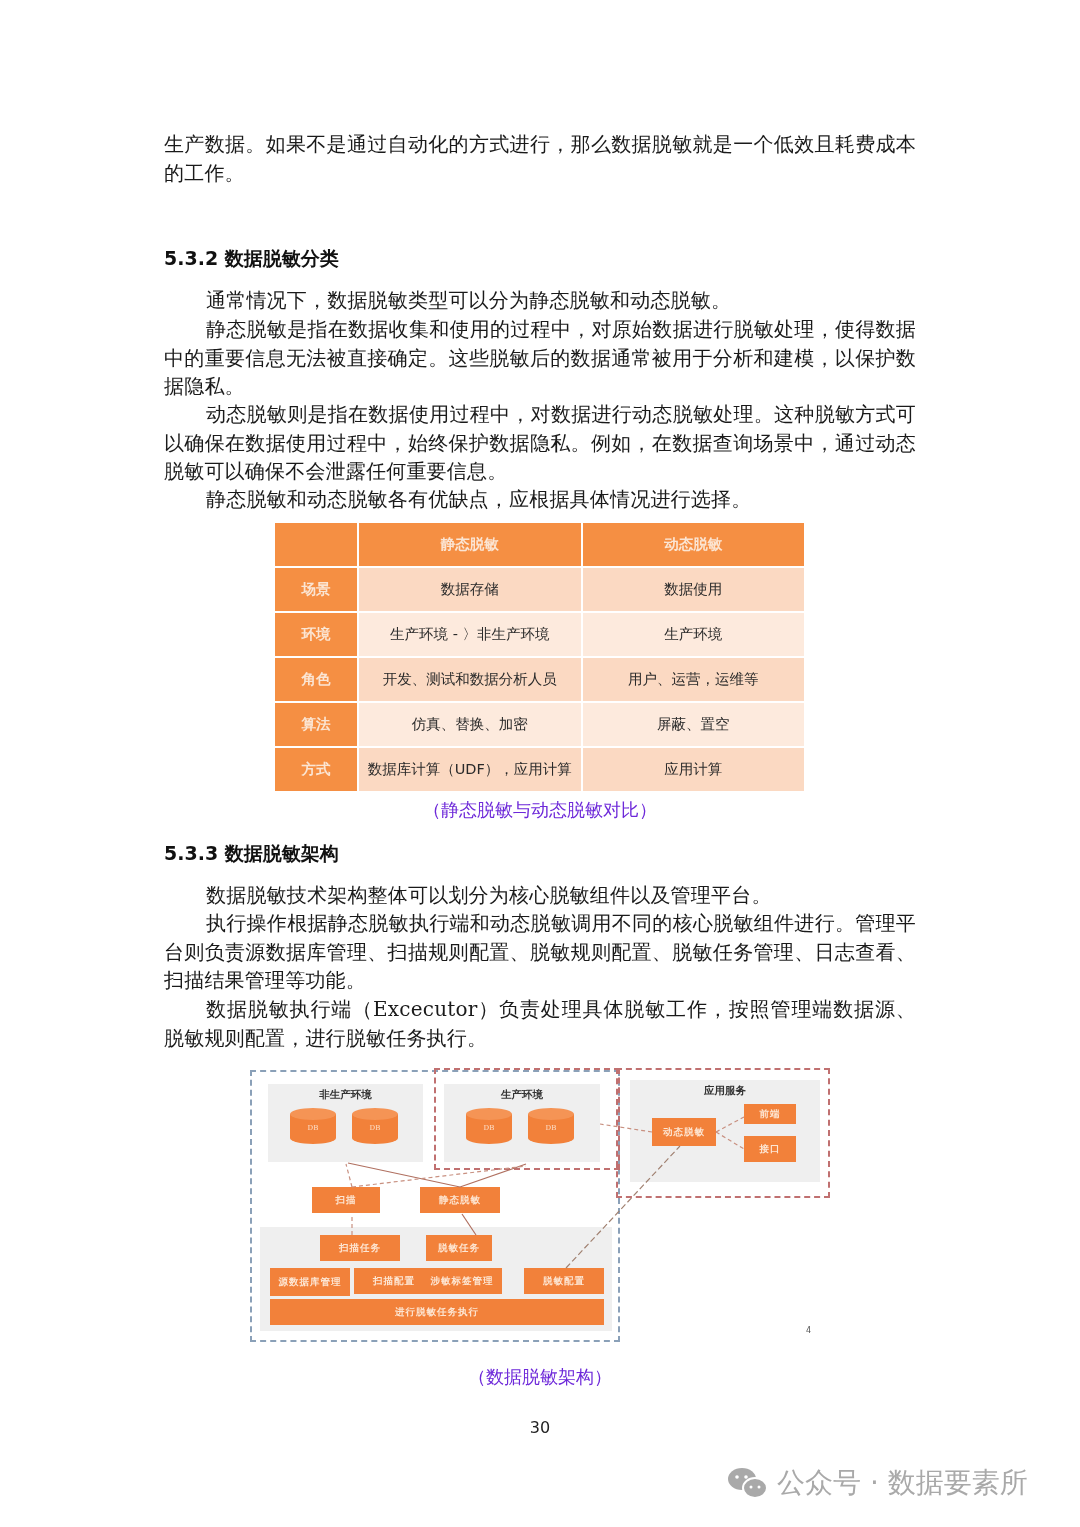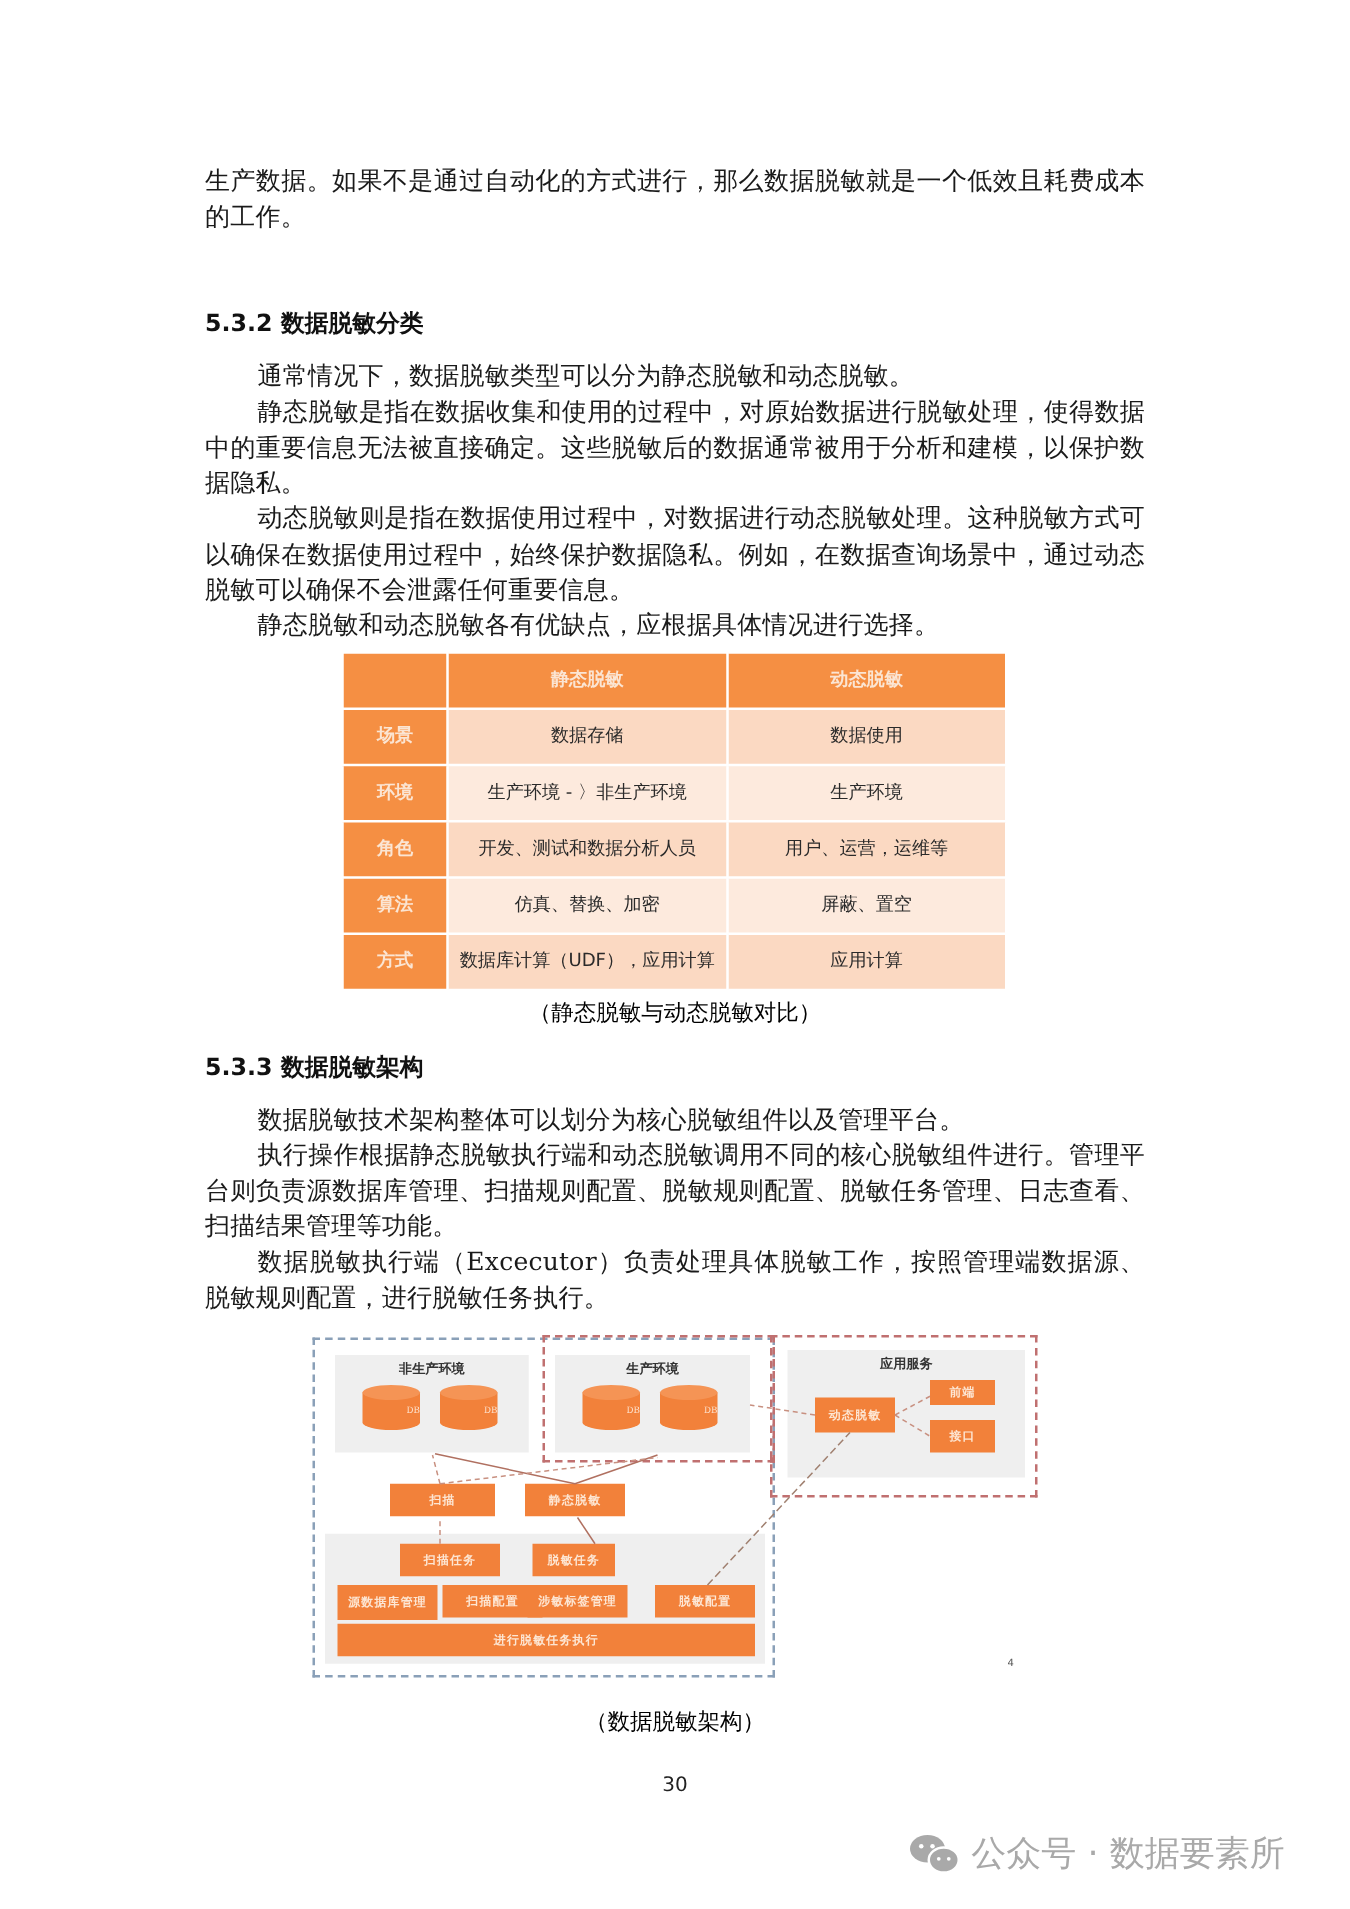--- a/index.html
+++ b/index.html
@@ -14,21 +14,21 @@
       text-align: justify;
     }
     .indent { text-indent: 42px; }
     .heading {
       position: absolute; left: 164px;
       font-family: "DejaVu Sans", "Liberation Sans", sans-serif;
       font-weight: bold; font-size: 19px; color: #111;
     }
     .caption {
       position: absolute; left: 0; width: 1080px; text-align: center;
-      font-size: 18px; color: #000000;
+      font-size: 18px; color: #6d28d9;
     }
     
     .cmp-table {
       position: absolute; left: 273px; top: 521px; width: 533px;
       border-collapse: collapse;
       font-family: "DejaVu Sans", "Liberation Sans", sans-serif;
       font-size: 14.5px;
     }
     .cmp-table td, .cmp-table th {
       border: 2px solid #ffffff; text-align: center; vertical-align: middle;
@@ -44,21 +44,21 @@
     .diagram { position: absolute; left: 248px; top: 1064px; width: 590px; height: 285px; }
     .dbox { position: absolute; border: 2px dashed; }
     .panel { position: absolute; background: #efefef; }
     .panel-title {
       position: absolute; left: 0; width: 100%; text-align: center;
       font-size: 10.5px; font-weight: bold; color: #333;
     }
     .cyl { position: absolute; width: 46px; height: 40px; }
     .cyl .body { position: absolute; top: 6px; left: 0; width: 46px; height: 30px; background: #f2813a; border-radius: 0 0 23px 23px / 0 0 6px 6px; }
     .cyl .top { position: absolute; top: 0; left: 0; width: 46px; height: 12px; background: #f59455; border-radius: 50%; }
-    .cyl .lbl { position: absolute; top: 16px; width: 100%; text-align: right; font-size: 7px; color: #fde1cc; }
+    .cyl .lbl { position: absolute; top: 16px; width: 100%; text-align: center; font-size: 7px; color: #fde1cc; }
     .obox {
       position: absolute; background: #f2813a; color: #fde6d3;
       font-size: 9.5px; font-weight: bold; text-align: center;
       display: flex; align-items: center; justify-content: center; letter-spacing: 1px;
     }
     .diagram svg { position: absolute; left: 0; top: 0; }
     .page-num {
       position: absolute; top: 1418px; left: 0; width: 1080px; text-align: center;
       font-family: "DejaVu Sans", "Liberation Sans", sans-serif; font-size: 16px; color: #222;
     }
@@ -161,21 +161,21 @@
       </div>
   </div>
 
   <div class="panel" style="left:382px;top:16px;width:190px;height:102px;">
     <div class="panel-title" style="top:4px;">应用服务</div>
   </div>
   <div class="obox" style="left:404px;top:54px;width:64px;height:28px;">动态脱敏</div>
   <div class="obox" style="left:496px;top:40px;width:52px;height:20px;">前端</div>
   <div class="obox" style="left:496px;top:72px;width:52px;height:26px;">接口</div>
 
-  <div class="obox" style="left:64px;top:123px;width:84px;height:26px;">扫描</div>
+  <div class="obox" style="left:64px;top:123px;width:68px;height:26px;">扫描</div>
   <div class="obox" style="left:172px;top:123px;width:80px;height:26px;">静态脱敏</div>
 
   <div class="panel" style="left:12px;top:163px;width:352px;height:104px;"></div>
   <div class="obox" style="left:72px;top:171px;width:80px;height:26px;">扫描任务</div>
   <div class="obox" style="left:178px;top:171px;width:66px;height:26px;">脱敏任务</div>
   <div class="obox" style="left:22px;top:204px;width:80px;height:28px;">源数据库管理</div>
   <div class="obox" style="left:106px;top:204px;width:80px;height:26px;">扫描配置</div>
   <div class="obox" style="left:174px;top:204px;width:80px;height:26px;">涉敏标签管理</div>
   <div class="obox" style="left:276px;top:204px;width:80px;height:26px;">脱敏配置</div>
   <div class="obox" style="left:22px;top:235px;width:334px;height:26px;">进行脱敏任务执行</div>

